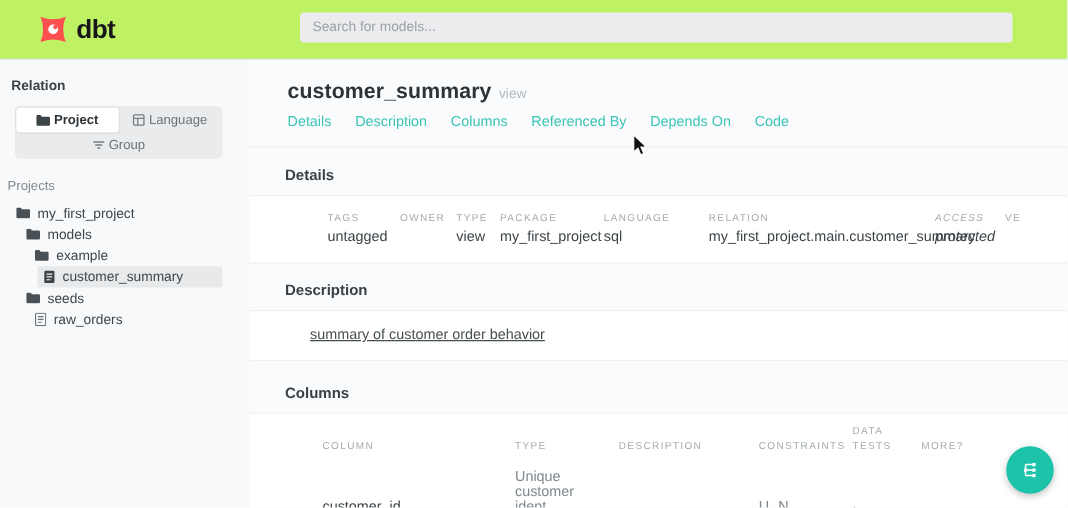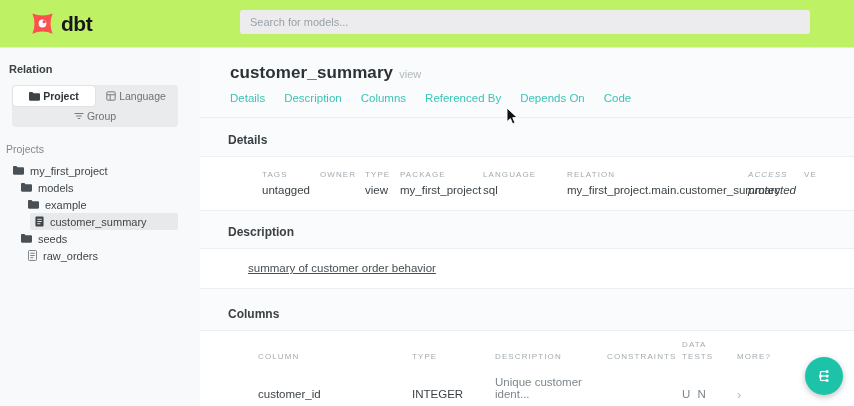--- a/index.html
+++ b/index.html
@@ -253,21 +253,20 @@
     <div class="cols-grid">
       <span class="cg-head">Column</span>
       <span class="cg-head">Type</span>
       <span class="cg-head">Description</span>
       <span class="cg-head">Constraints</span>
       <span class="cg-head">Data Tests</span>
       <span class="cg-head">More?</span>
     </div>
     <div class="cols-grid">
       <span class="cg-cell">customer_id</span>
-      <span class="cg-cell">INTEGER</span>
       <span class="cg-cell cell-desc">Unique customer ident...</span>
       <span class="cg-cell"></span>
       <span class="cg-cell cell-tests">U N</span>
       <span class="cg-cell cell-more">›</span>
     </div>
 
   </div>
 </div>
 
 <div class="fab">

